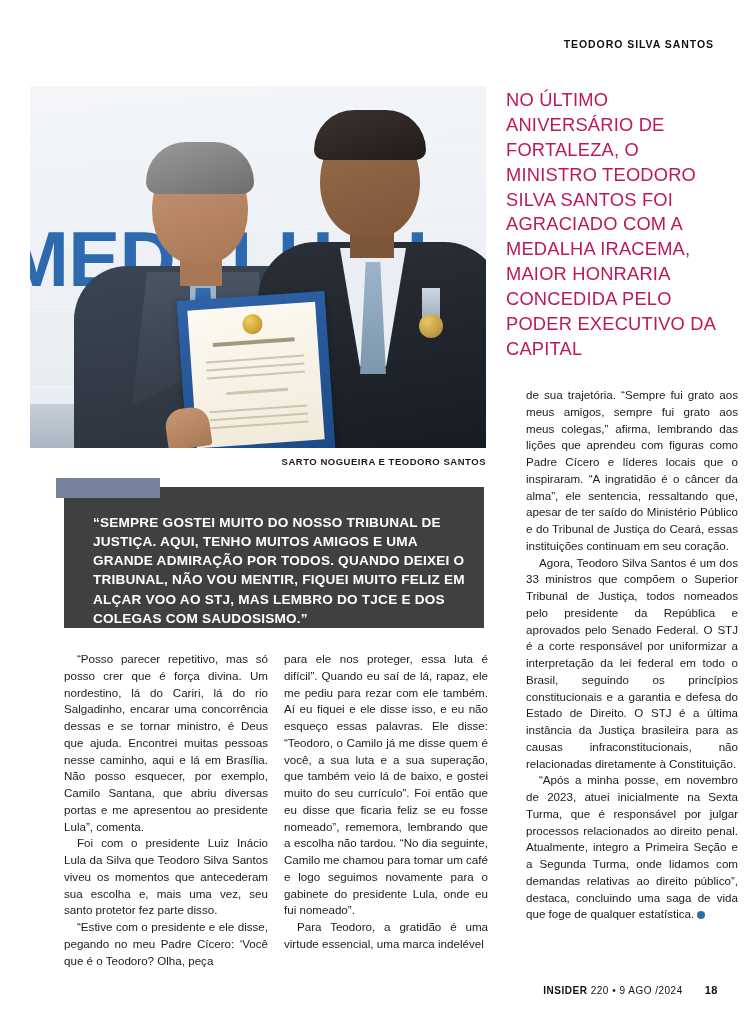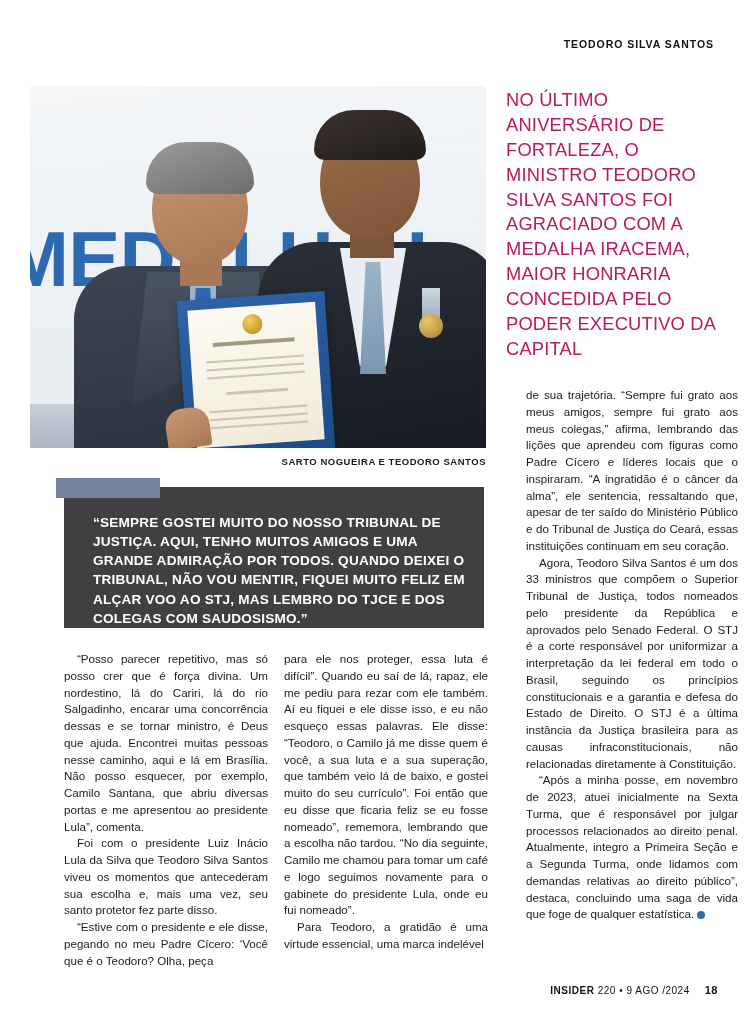--- a/index.html
+++ b/index.html
@@ -244,21 +244,21 @@
     vertical-align: -1px;
   }
 
   
   .footer {
     position: absolute;
     right: 30px; bottom: 28px;
     font-size: 10px;
     letter-spacing: 0.05em;
     color: #111111;
-    display: flex; align-items: baseline; gap: 15px;
+    display: flex; align-items: baseline; gap: 22px;
   }
   .footer .brand { font-weight: bold; }
   .footer .issue { font-weight: normal; }
   .footer .pageno { font-weight: bold; font-size: 11px; }
 </style>
 </head>
 <body>
 
 <div class="page">
 

